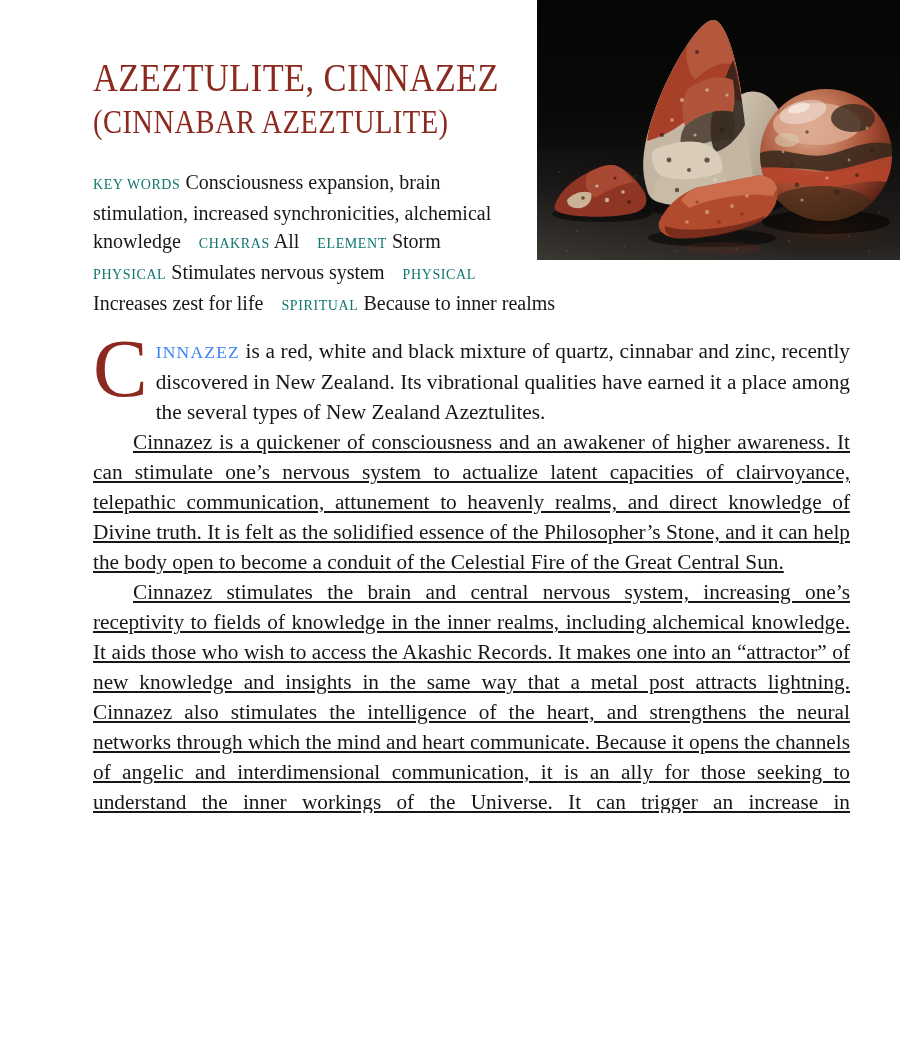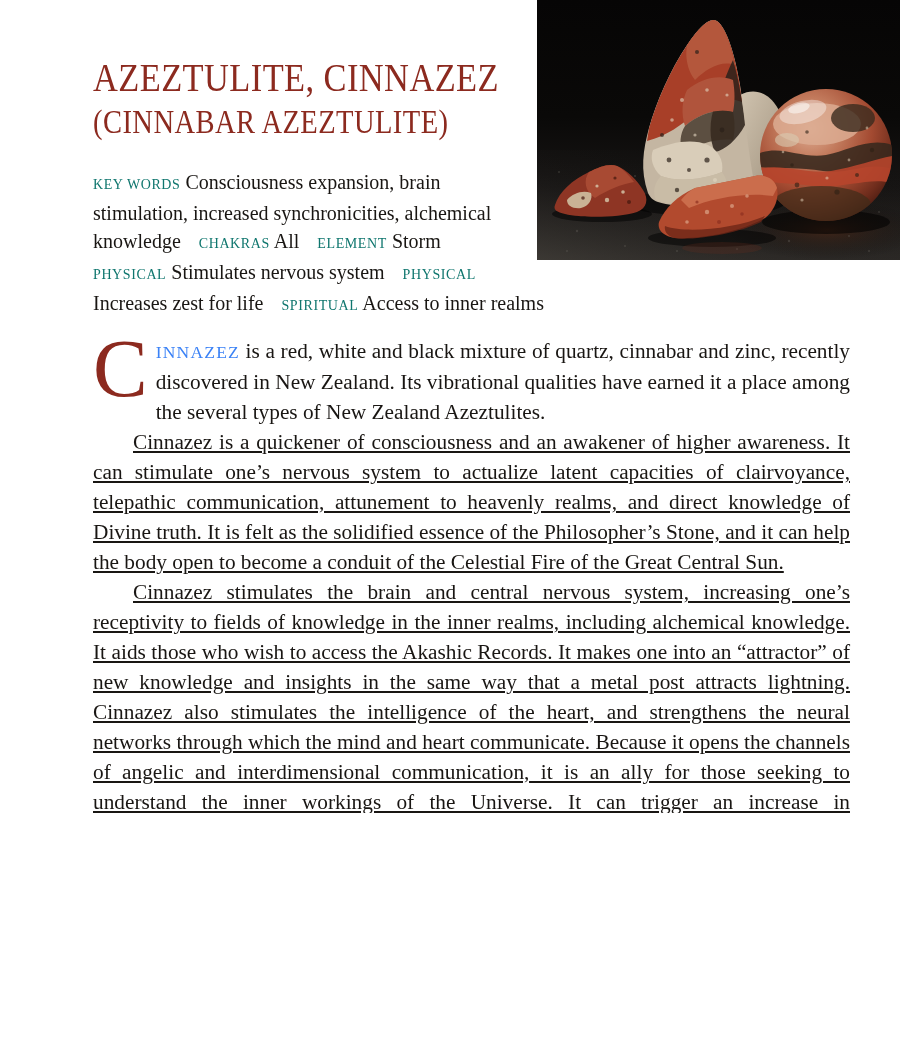--- a/index.html
+++ b/index.html
@@ -233,21 +233,21 @@
     <span>Consciousness expansion, brain stimulation, increased synchronicities, alchemical knowledge</span><span class="gap"></span>
     <span class="kw-label">CHAKRAS</span>
     <span>All</span><span class="gap"></span>
     <span class="kw-label">ELEMENT</span>
     <span>Storm</span><span class="gap"></span>
     <span class="kw-label">PHYSICAL</span>
     <span>Stimulates nervous system</span><span class="gap"></span>
     <span class="kw-label">PHYSICAL</span>
     <span>Increases zest for life</span><span class="gap"></span>
     <span class="kw-label">SPIRITUAL</span>
-    <span>Access to inner realms</span>
+    <span>Because to inner realms</span>
   </p>
 
   <div class="bodycopy">
     <p>
       <span class="dropcap">C</span><span class="lead-caps">INNAZEZ</span><span> is a red, white and black mixture of quartz, cinnabar and zinc, recently discovered in New Zealand. Its vibrational qualities have earned it a place among the several types of New Zealand Azeztulites.</span>
     </p>
     <p class="indent">Cinnazez is a quickener of consciousness and an awakener of higher awareness. It can stimulate one’s nervous system to actualize latent capacities of clairvoyance, telepathic communication, attunement to heavenly realms, and direct knowledge of Divine truth. It is felt as the solidified essence of the Philosopher’s Stone, and it can help the body open to become a conduit of the Celestial Fire of the Great Central Sun.</p>
     <p class="indent">Cinnazez stimulates the brain and central nervous system, increasing one’s receptivity to fields of knowledge in the inner realms, including alchemical knowledge. It aids those who wish to access the Akashic Records. It makes one into an “attractor” of new knowledge and insights in the same way that a metal post attracts lightning. Cinnazez also stimulates the intelligence of the heart, and strengthens the neural networks through which the mind and heart communicate. Because it opens the channels of angelic and interdimensional communication, it is an ally for those seeking to understand the inner workings of the Universe. It can trigger an increase in synchronicities in one’s life, and awareness of their meaning.</p>
   </div>
 

